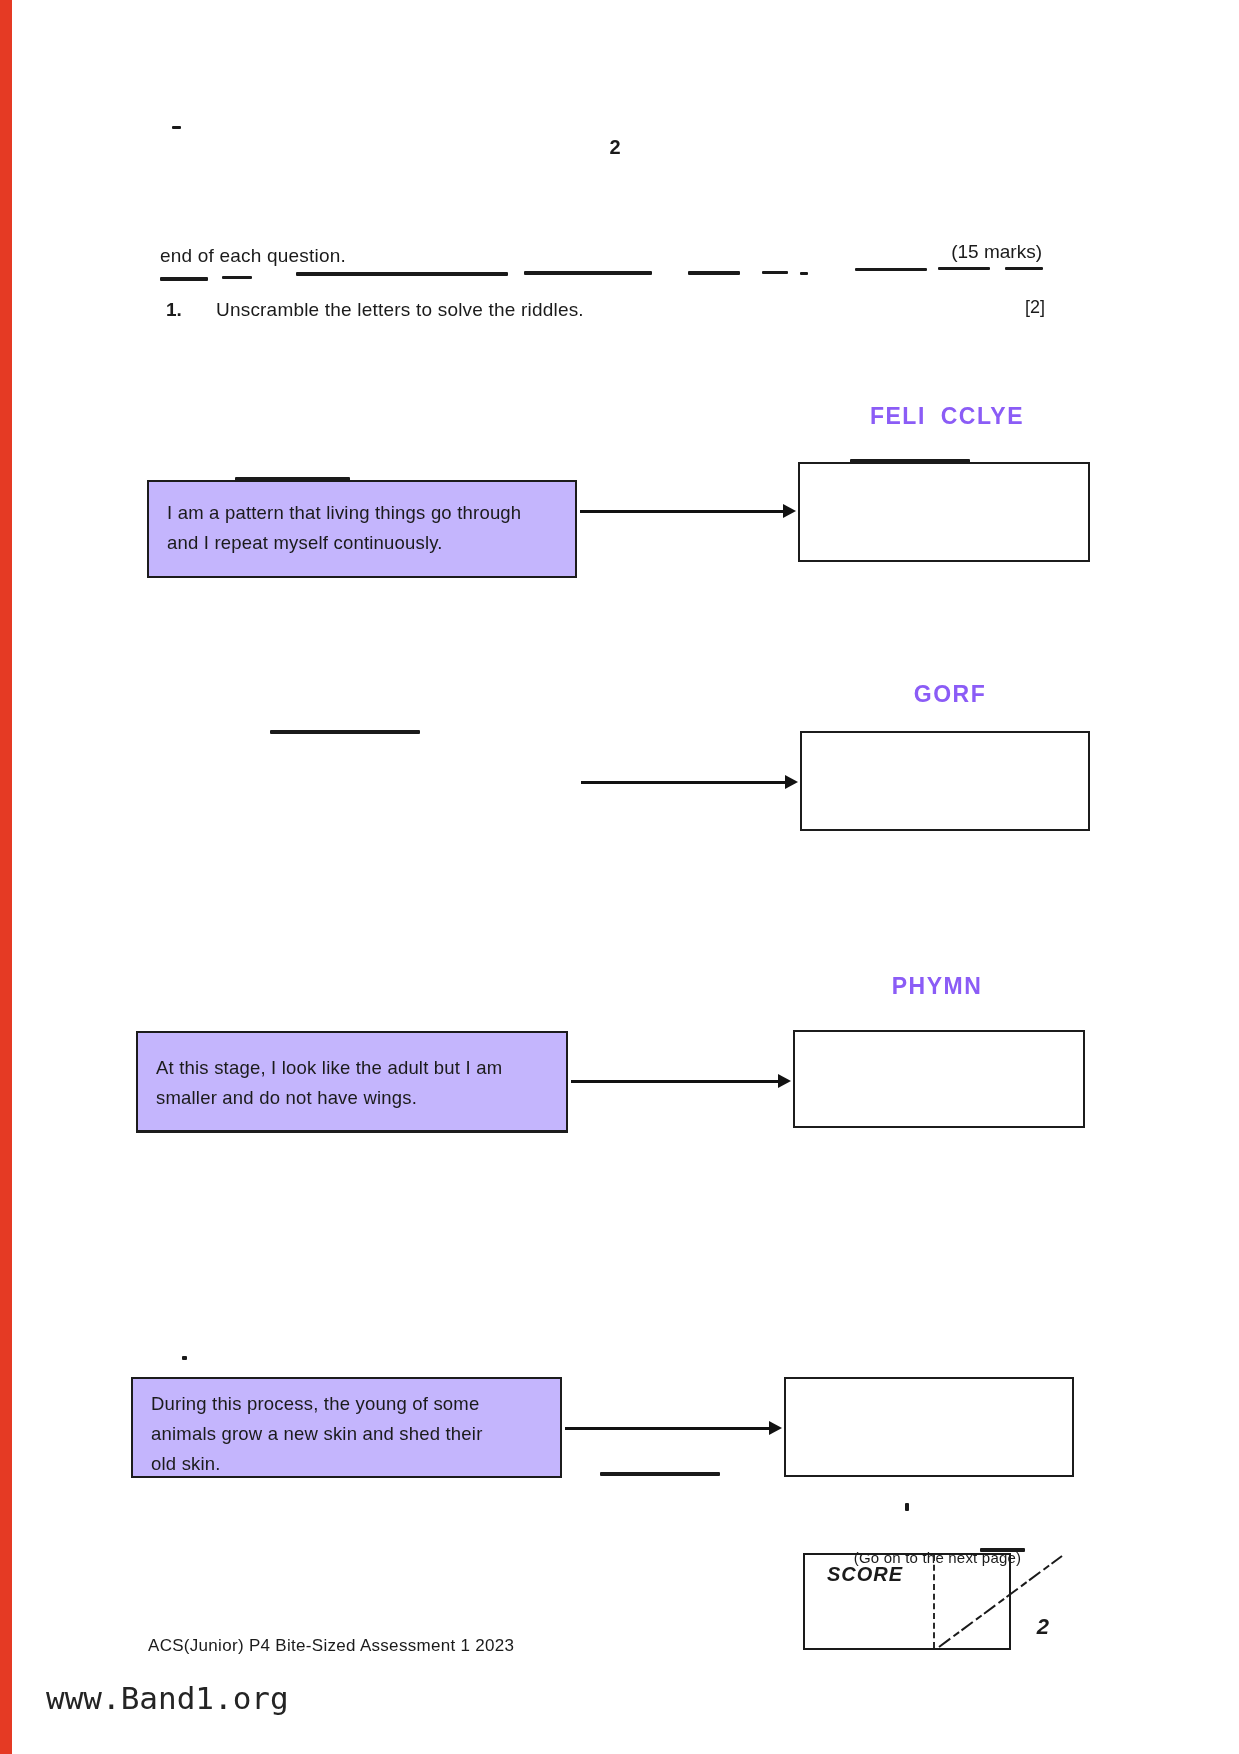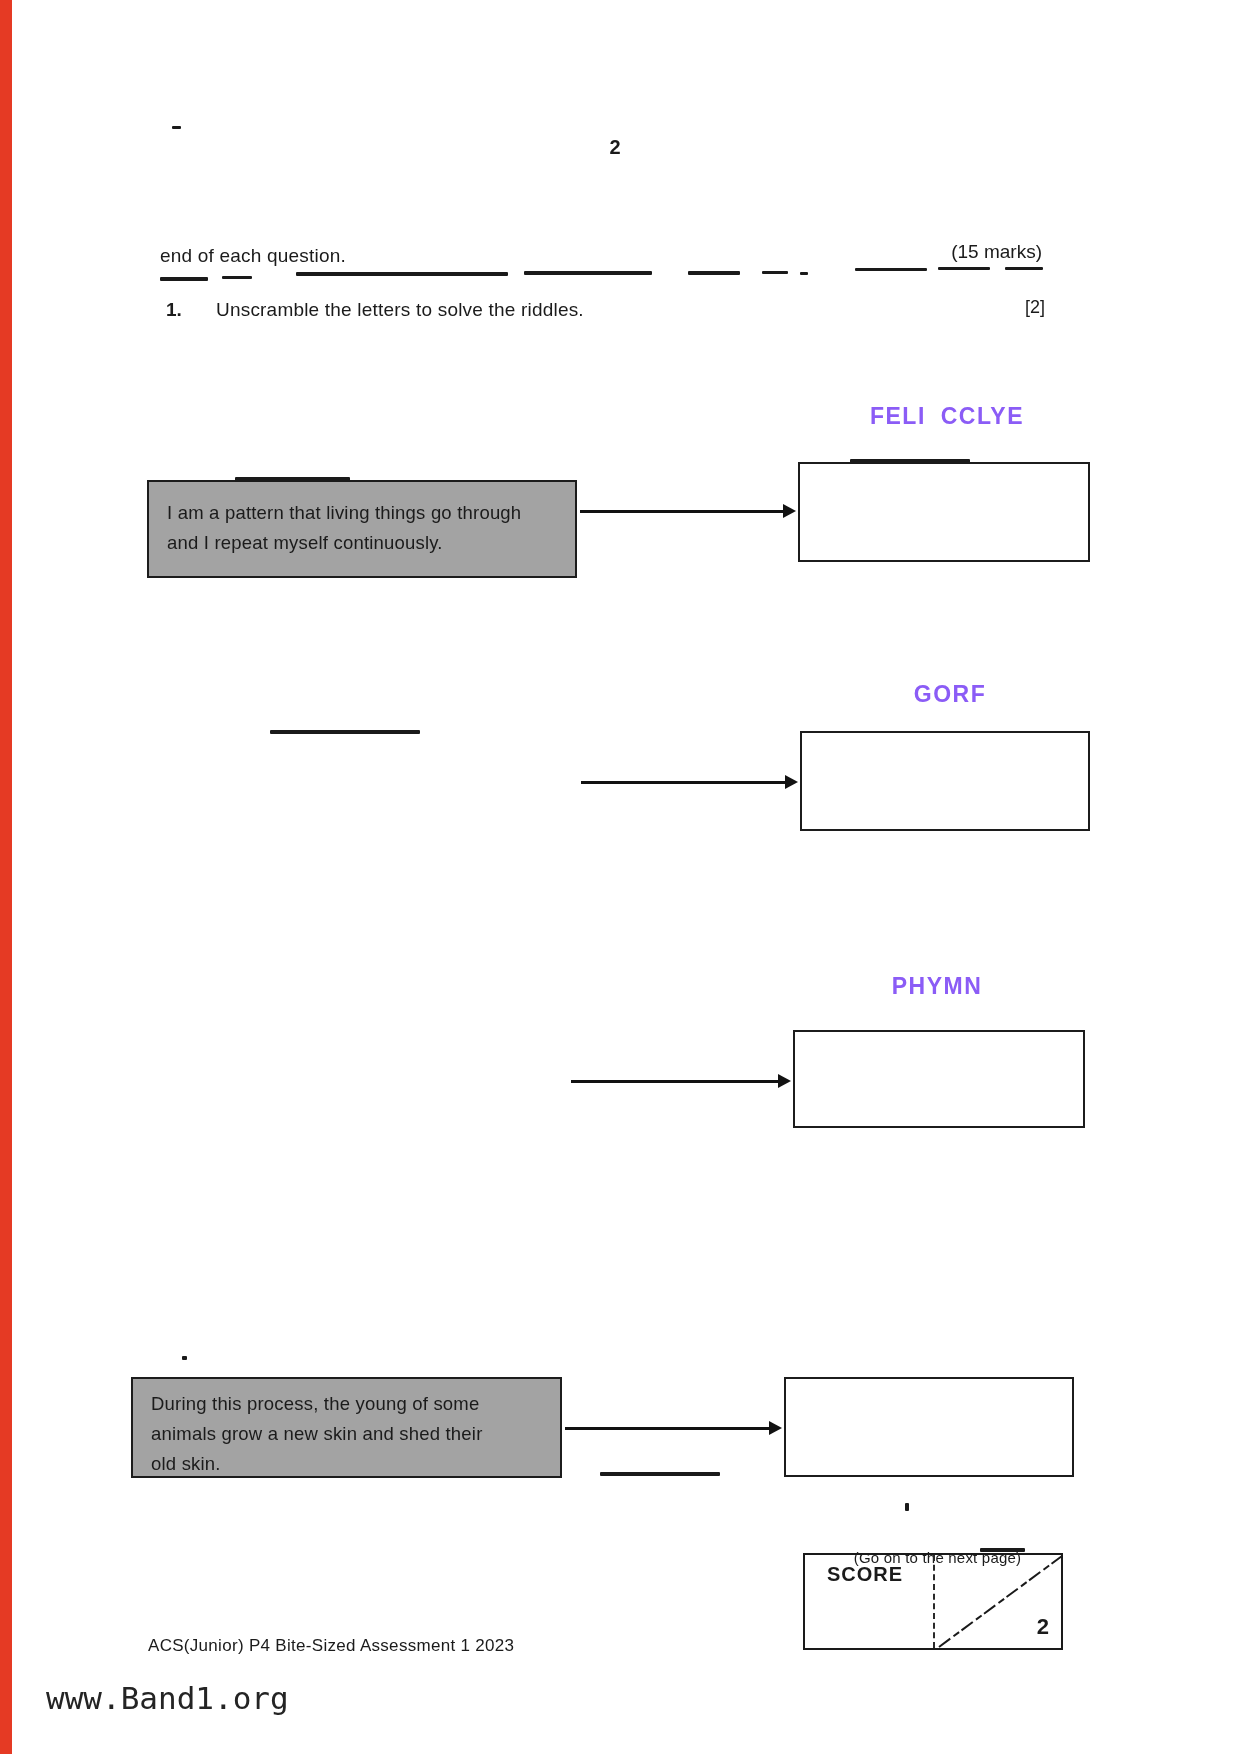--- a/index.html
+++ b/index.html
@@ -20,38 +20,38 @@
   .qnum  { position:absolute; left:166px; top:299px; font-size:19px; font-weight:600; }
   .qtext { position:absolute; left:216px; top:299px; font-size:19px; letter-spacing:.2px; }
   .qmarks{ position:absolute; left:1005px; top:297px; width:40px; text-align:right; font-size:18px; }
 
   .scrambled {
     position:absolute; width:300px; text-align:center;
     font-size:23px; font-weight:600; letter-spacing:1.5px; word-spacing:7px; color:#8b5cf6;
   }
   .cluebox {
     position:absolute; box-sizing:border-box;
-    border:2px solid #1c1c1c; background:#a3a3a3;
+    border:2px solid #1c1c1c; background:#c4b5fd;
     font-size:18.5px; line-height:30px; white-space:pre-line;
     padding:16px 18px 0 18px; letter-spacing:.2px;
   }
   .ansbox {
     position:absolute; box-sizing:border-box;
     border:2px solid #1c1c1c; background:#fff;
   }
   .arrow { position:absolute; height:3px; background:#121212; }
   .arrowhead {
     position:absolute; right:-12px; top:-6px; width:0; height:0;
     border-left:13px solid #121212;
     border-top:7.5px solid transparent; border-bottom:7.5px solid transparent;
   }
 
   .go-on { position:absolute; left:815px; top:1525px; width:245px; text-align:center; font-size:15px; font-weight:400; letter-spacing:.2px;margin-top:24px; }
 
-  .scorebox { position:absolute; left:803px; top:1553px; width:260px; height:97px; box-sizing:border-box; border:2px solid #1a1a1a; }
+  .scorebox { position:absolute; left:803px; top:1553px; width:208px; height:97px; box-sizing:border-box; border:2px solid #1a1a1a;font-style:italic; }
   .score-left { position:absolute; left:0; top:0; width:130px; height:100%; box-sizing:border-box; border-right:2px dashed #2a2a2a; }
   .score-label { position:absolute; left:22px; top:8px; font-size:20px; letter-spacing:1px; font-weight:600; }
   .score-right { position:absolute; left:132px; top:0; width:126px; height:100%; }
   .score-val { position:absolute; right:14px; bottom:8px; font-size:22px; font-weight:700; }
   .score-diag { position:absolute; left:0; top:0; width:126px; height:93px; }
 
   .footer-title { position:absolute; left:148px; top:1636px; font-size:17px; letter-spacing:.3px; }
   .watermark { position:absolute; left:46px; top:1680px; font-size:31px; color:#242424; font-family:"DejaVu Sans Mono", monospace; }
 
   .scribble, .speck { position:absolute; background:#1a1a1a; border-radius:1px; }
@@ -94,20 +94,22 @@
   </div>
   <div class="ansbox" style="left:798px; top:462px; width:292px; height:100px;"></div>
 
   <div class="scrambled" style="left:800px; top:681px;">GORF</div>
   <div class="arrow" style="left:581px; top:781px; width:205px;">
     <div class="arrowhead"></div>
   </div>
   <div class="ansbox" style="left:800px; top:731px; width:290px; height:100px;"></div>
 
   <div class="scrambled" style="left:787px; top:973px;">PHYMN</div>
+  <div class="cluebox" style="left:136px; top:1031px; width:432px; height:102px; padding-top:20px; border-bottom-width:3px;">At this stage, I look like the adult but I am
+smaller and do not have wings.</div>
   <div class="arrow" style="left:571px; top:1080px; width:208px;">
     <div class="arrowhead"></div>
   </div>
   <div class="ansbox" style="left:793px; top:1030px; width:292px; height:98px;"></div>
 
   <div class="scrambled" style="left:782px; top:1383px;">LUTOMING</div>
   <div class="cluebox" style="left:131px; top:1377px; width:431px; height:101px; padding-top:10px; line-height:30px;">During this process, the young of some
 animals grow a new skin and shed their
 old skin.</div>
   <div class="arrow" style="left:565px; top:1427px; width:205px;">

